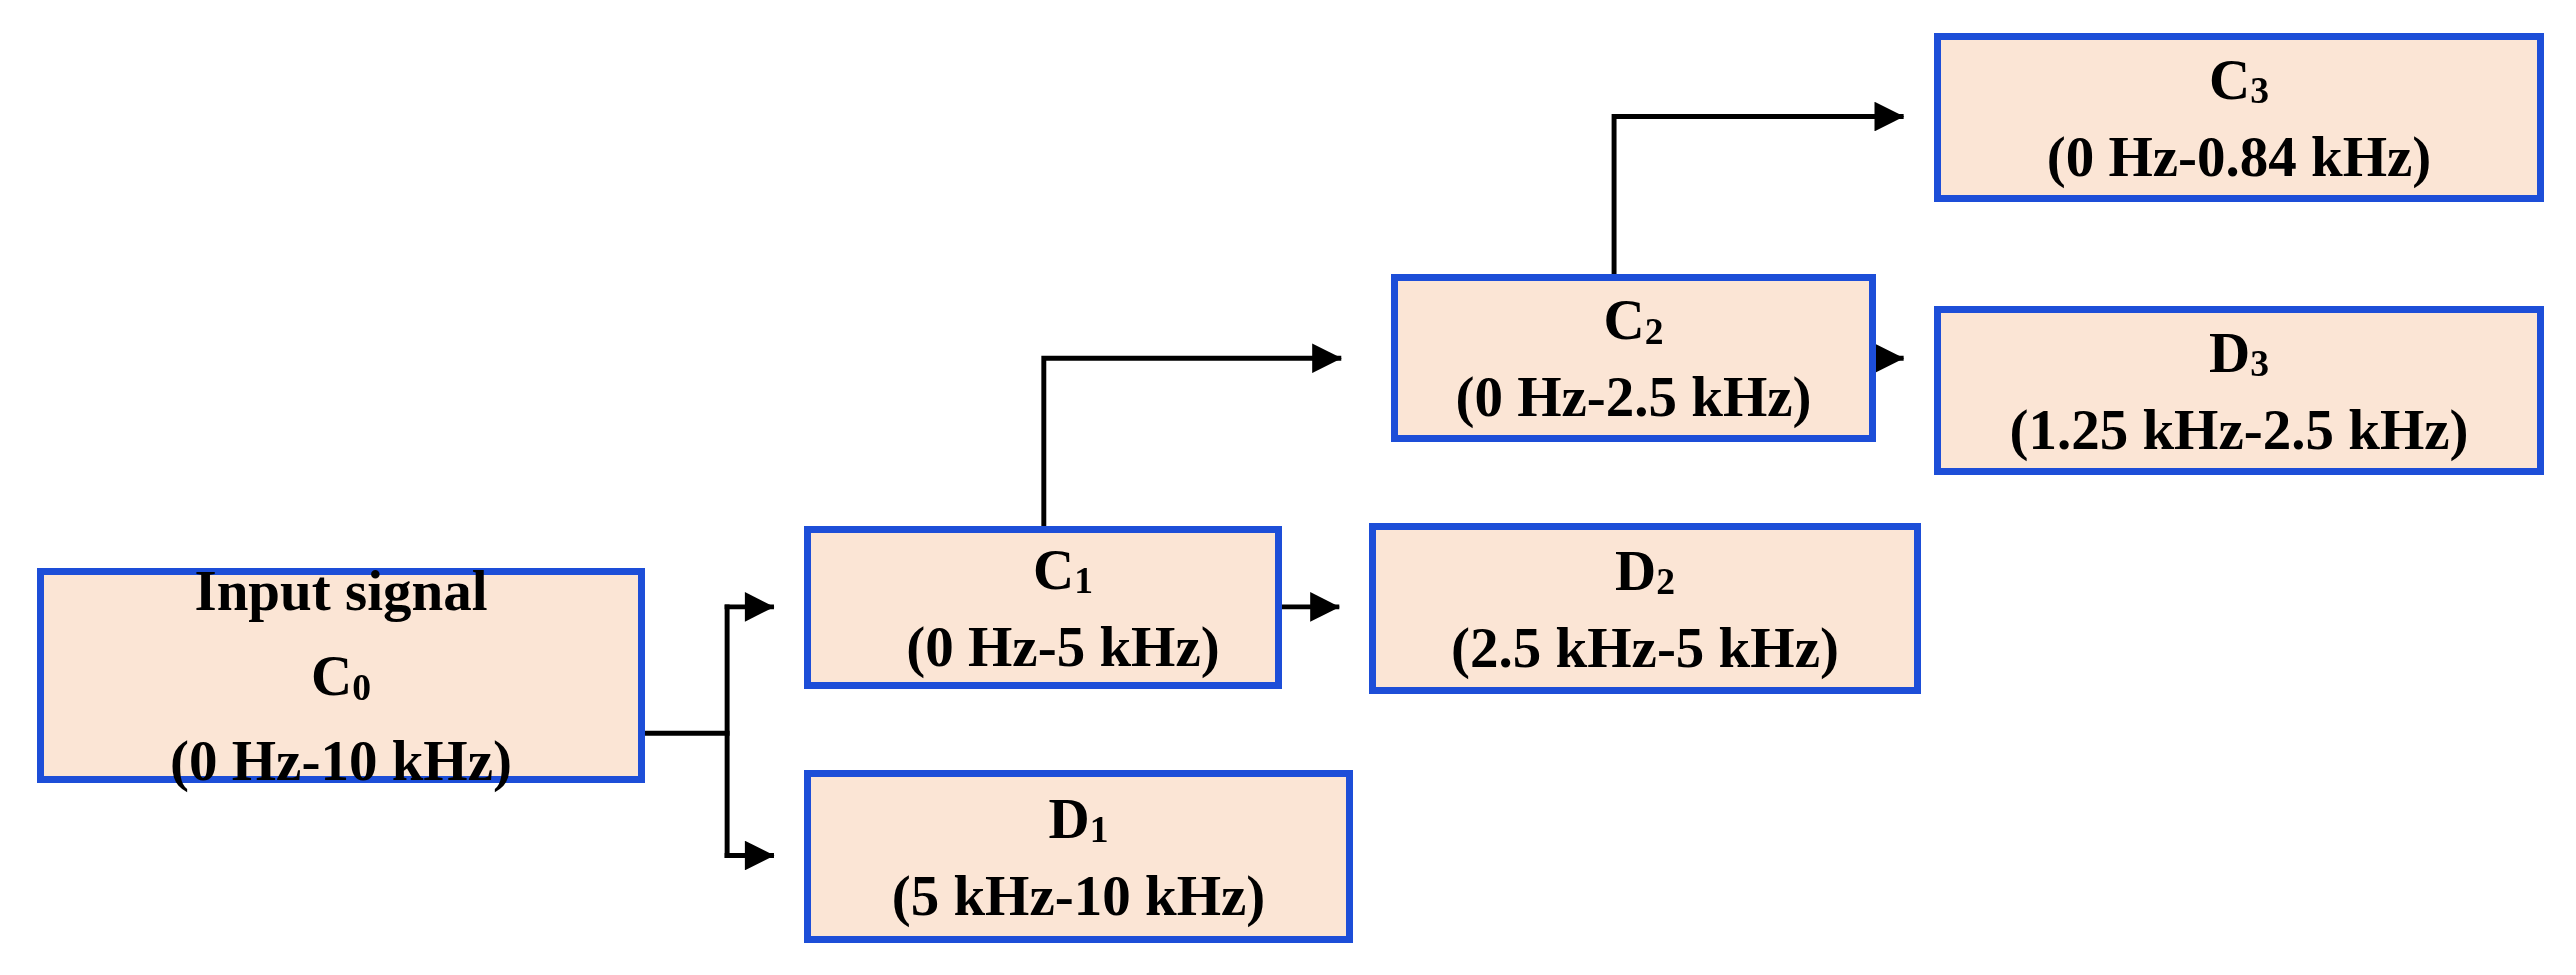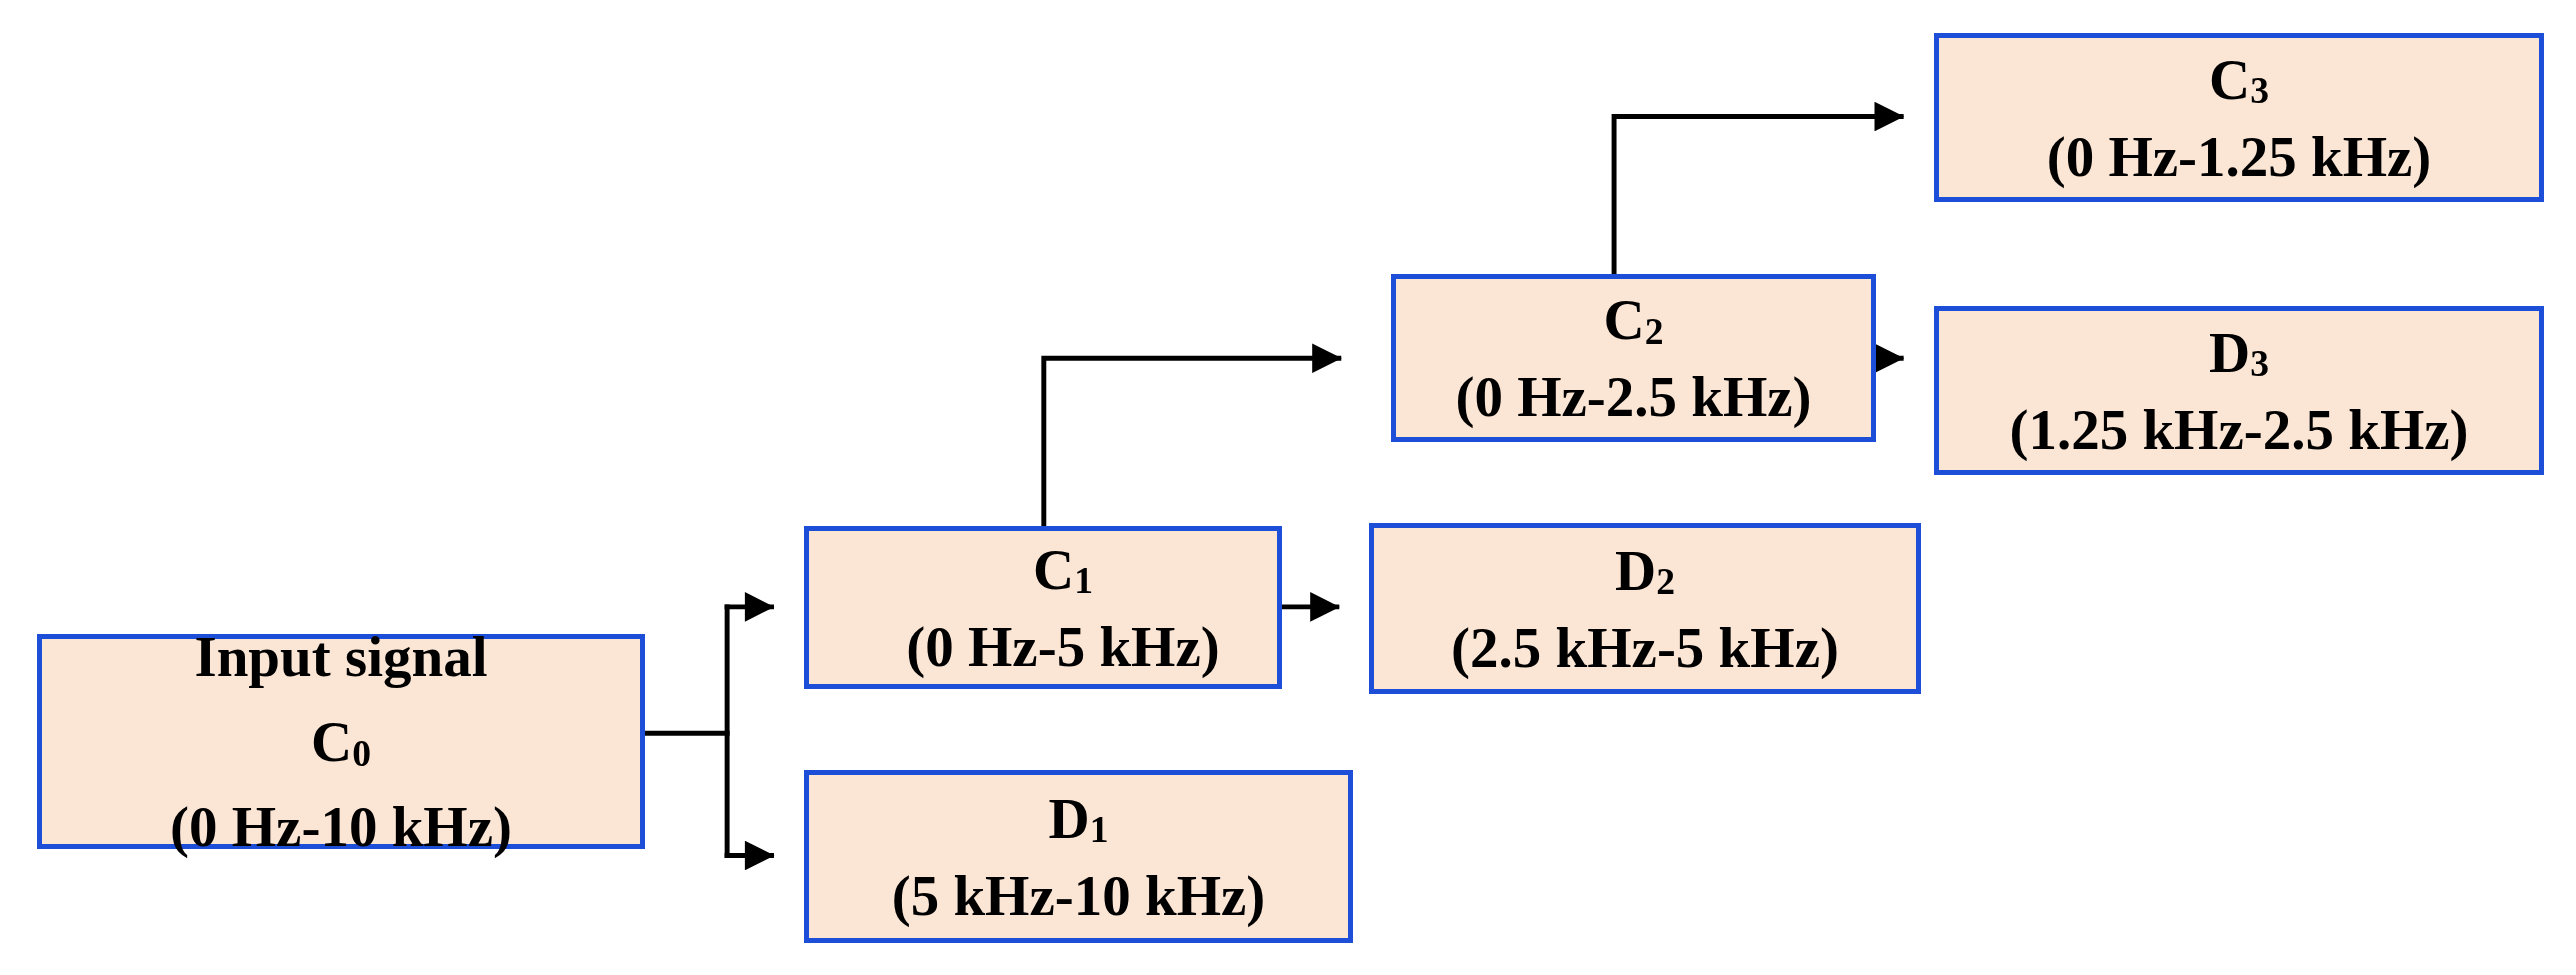--- a/index.html
+++ b/index.html
@@ -19,40 +19,40 @@
     position: absolute;
     left: 0;
     top: 0;
     width: 2576px;
     height: 976px;
   }
   .box {
     position: absolute;
     box-sizing: border-box;
     background: #FBE5D5;
-    border: 5px solid #1d4ed8;
+    border: 7px solid #1d4ed8;
     color: #000000;
     font-weight: bold;
     display: flex;
     flex-direction: column;
     align-items: center;
     justify-content: center;
     text-align: center;
     font-size: 57px;
     line-height: 77px;
     white-space: nowrap;
   }
   .box sub {
     font-size: 0.66em;
     line-height: 0;
     vertical-align: baseline;
     position: relative;
     bottom: -0.12em;
   }
-  .b-input { left: 37px;   top: 634px; width: 608px; height: 215px; line-height: 85px; }
+  .b-input { left: 37px;   top: 568px; width: 608px; height: 215px; line-height: 85px; }
   .b-c1    { left: 804px;  top: 526px; width: 478px; height: 163px; padding-left: 40px; }
   .b-d1    { left: 804px;  top: 770px; width: 549px; height: 173px; }
   .b-c2    { left: 1371px; top: 274px; width: 485px; height: 168px; margin-left: 20px; }
   .b-d2    { left: 1369px; top: 523px; width: 552px; height: 171px; }
   .b-c3    { left: 1934px; top: 33px;  width: 610px; height: 169px; }
   .b-d3    { left: 1934px; top: 274px; width: 610px; height: 169px; margin-top: 32px; }
   .edge {
     fill: none;
     stroke: #000000;
     stroke-width: 5px;
@@ -108,21 +108,21 @@
     <div>(0 Hz-2.5 kHz)</div>
   </div>
 
   <div class="box b-d2">
     <div><span>D</span><sub>2</sub></div>
     <div>(2.5 kHz-5 kHz)</div>
   </div>
 
   <div class="box b-c3">
     <div><span>C</span><sub>3</sub></div>
-    <div>(0 Hz-1.25 kHz)</div>
+    <div>(0 Hz-0.84 kHz)</div>
   </div>
 
   <div class="box b-d3">
     <div><span>D</span><sub>3</sub></div>
     <div>(1.25 kHz-2.5 kHz)</div>
   </div>
 
 </div>
 
 

